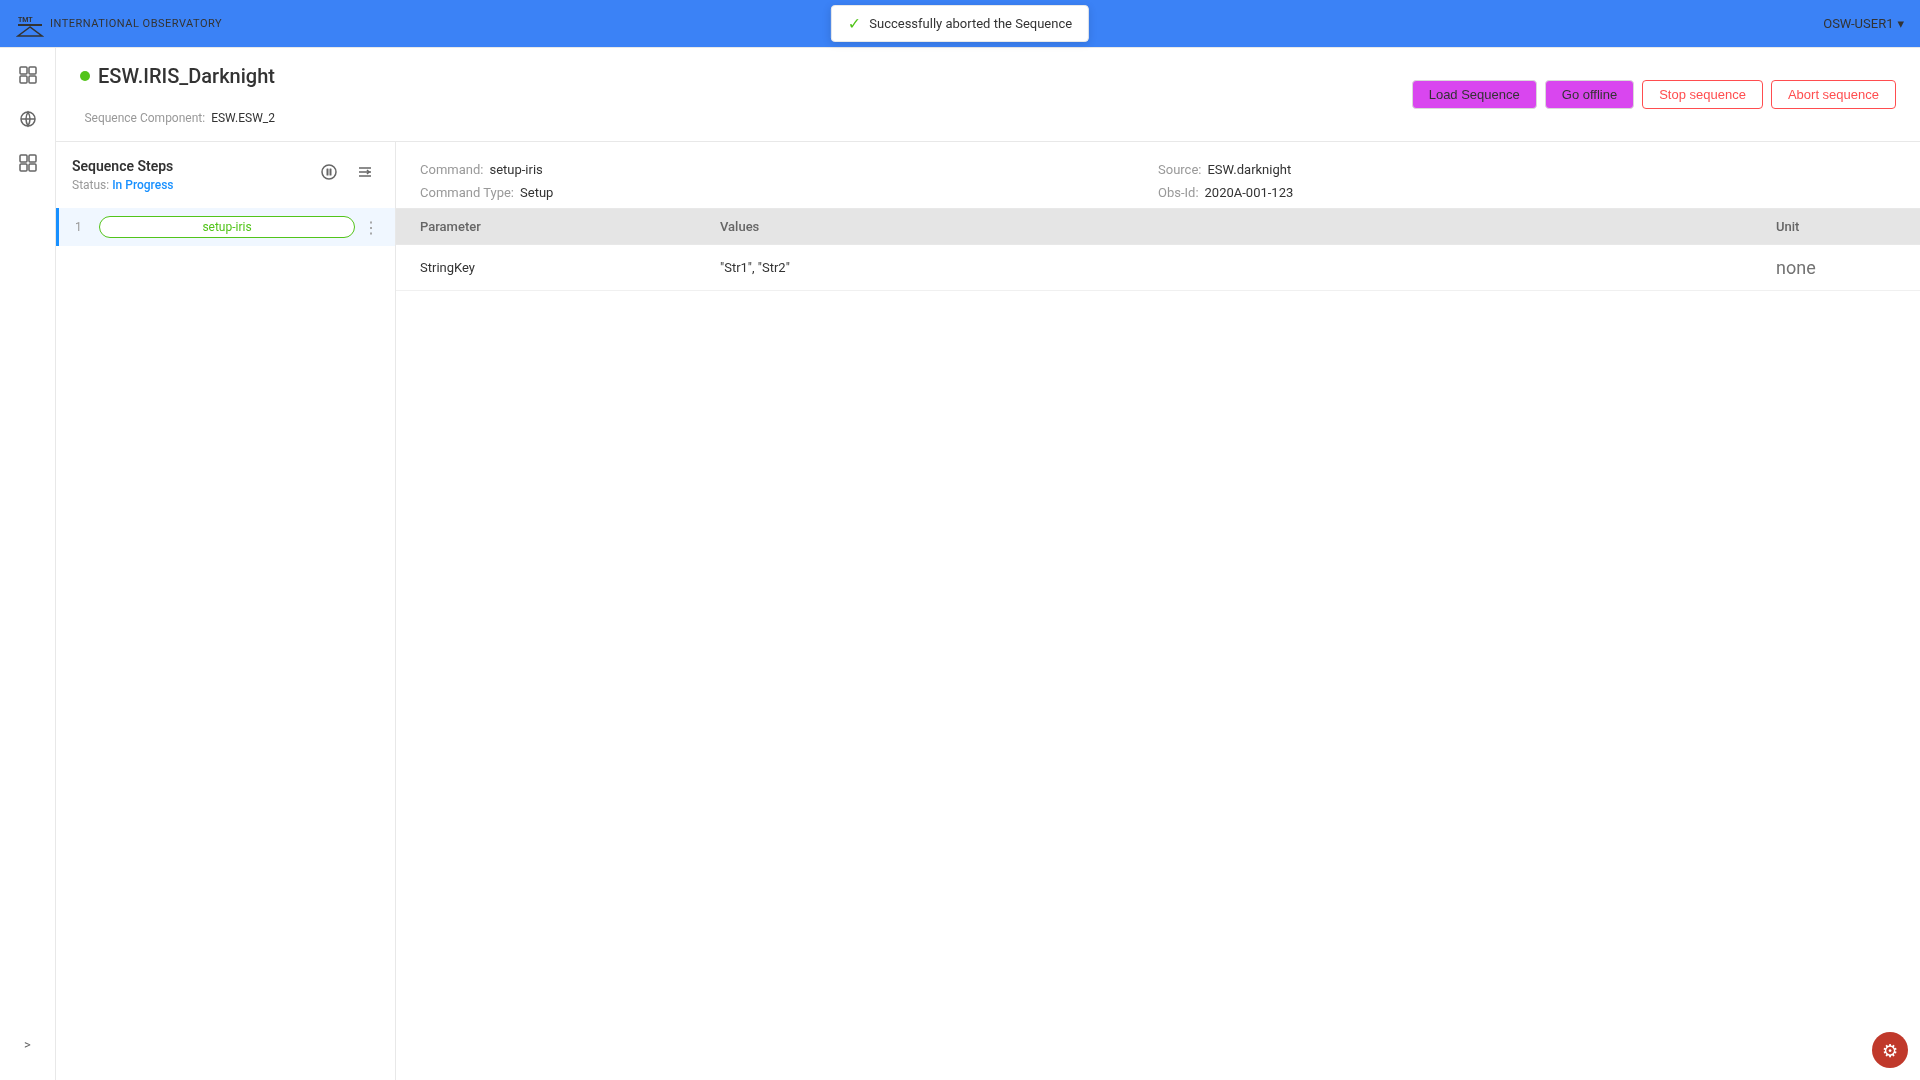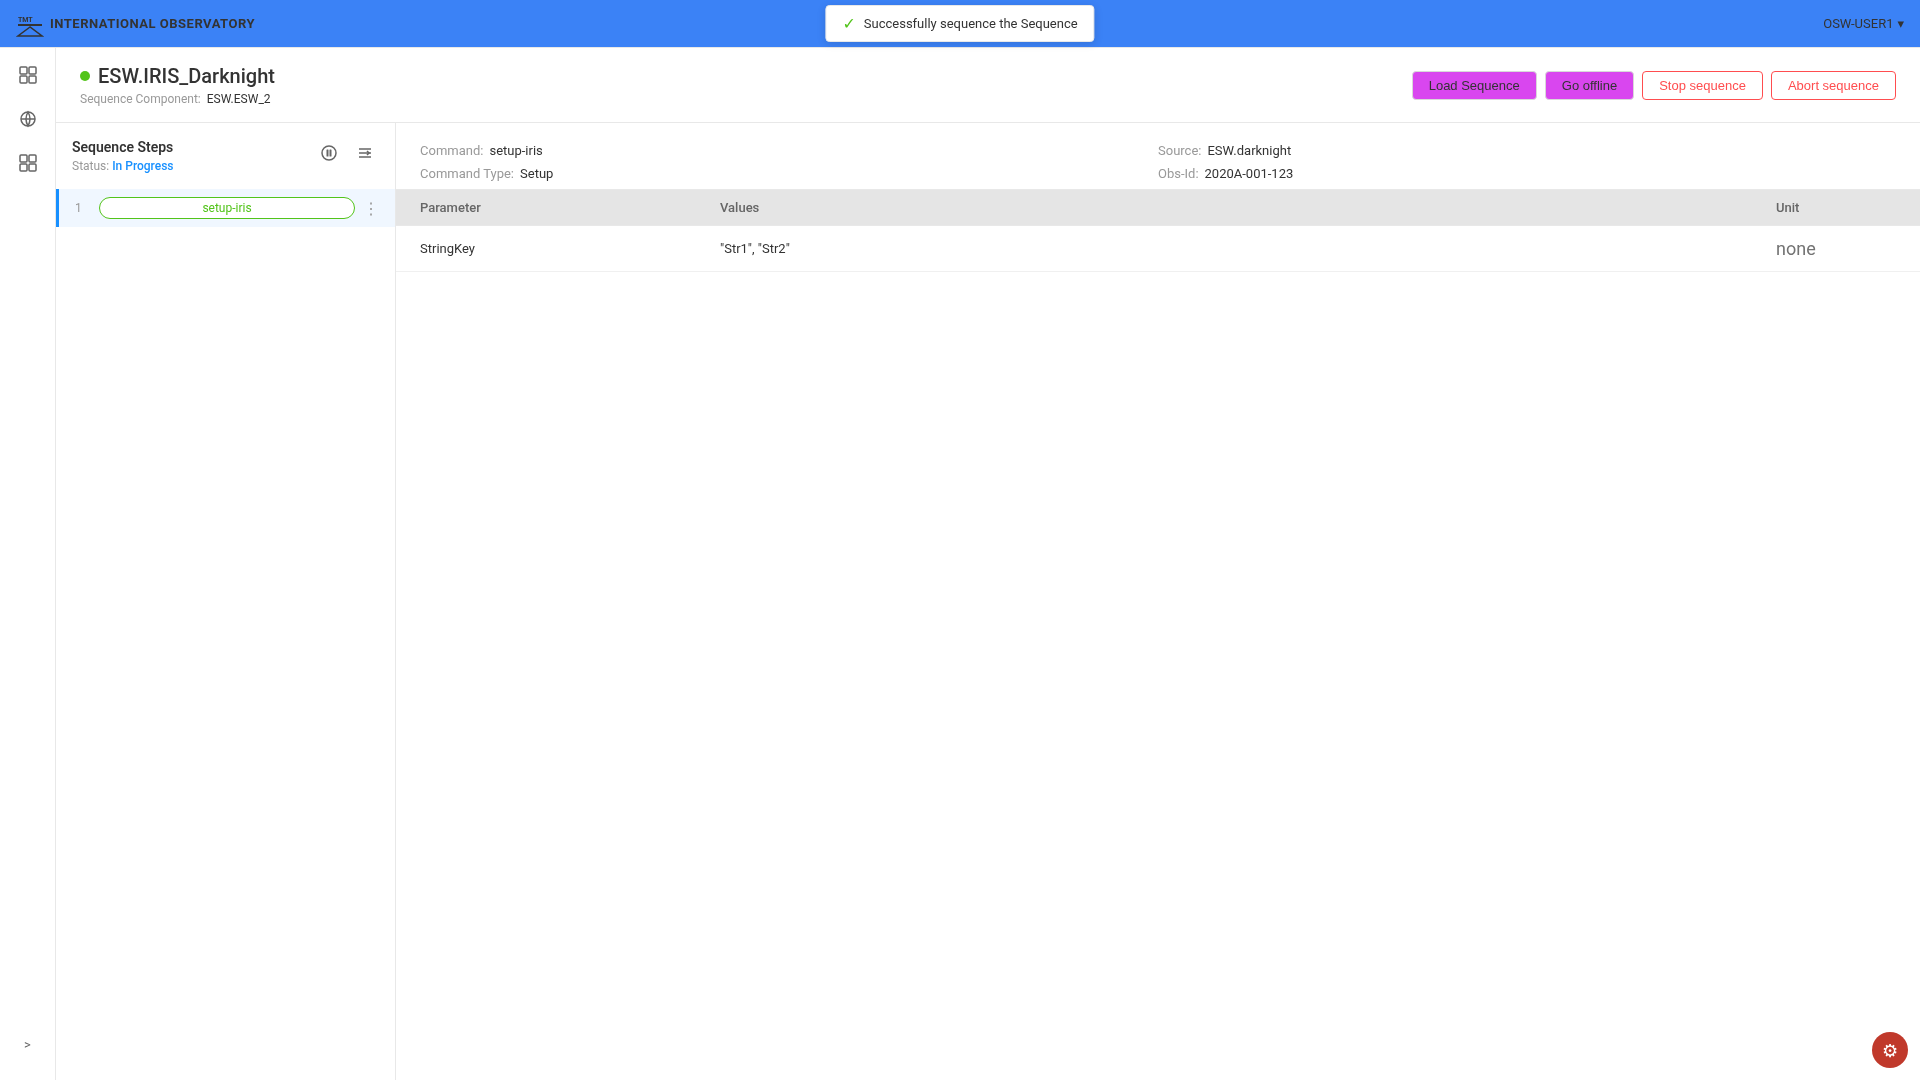--- a/index.html
+++ b/index.html
@@ -7,21 +7,21 @@
 
     
     .header {
       display: flex; align-items: center; justify-content: space-between;
       height: 48px; border-bottom: 1px solid #e8e8e8;
       padding: 0 16px; background: #3b82f6; position: relative;
     }
     .header-left { display: flex; align-items: center; gap: 8px; }
     .header-logo { display: flex; align-items: center; gap: 6px; }
     .tmt-icon { width: 28px; height: 28px; }
-    .header-title { font-size: 13px; font-weight: 700; color: #333; letter-spacing: 0.5px; }
+    .header-title { font-size: 11px; font-weight: 400; color: #333; letter-spacing: 0.5px; }
     .header-center {
       position: absolute; left: 50%; transform: translateX(-50%);
       display: flex; align-items: center;
     }
     .success-toast {
       display: flex; align-items: center; gap: 8px;
       background: #fff; border: 1px solid #e8e8e8; border-radius: 4px;
       padding: 8px 16px; box-shadow: 0 2px 8px rgba(0,0,0,0.12);
       font-size: 13px; color: #333;
     }
@@ -50,21 +50,21 @@
     }
 
     
     .content { flex: 1; display: flex; flex-direction: column; overflow: hidden; }
 
     
     .page-header {
       display: flex; align-items: center; justify-content: space-between;
       padding: 16px 24px; border-bottom: 1px solid #e8e8e8; background: #fff;
     }
-    .page-header-left { display: flex; flex-direction: column; gap: 4px; }
+    .page-header-left { display: flex; flex-direction: column; gap: 23px; align-items: flex-end; }
     .page-title-row { display: flex; align-items: center; gap: 8px; }
     .status-dot { width: 10px; height: 10px; border-radius: 50%; background: #52c41a; }
     .page-title { font-size: 20px; font-weight: 500; color: #333; }
     .sequence-component { font-size: 12px; color: #666; display: flex; gap: 6px; }
     .component-label { color: #999; }
     .component-value { color: #333; }
     .page-header-right { display: flex; align-items: center; gap: 8px; }
     .btn {
       padding: 6px 16px; border-radius: 4px; font-size: 13px; cursor: pointer;
       border: 1px solid #d9d9d9; background: #fff; color: #333;
@@ -141,21 +141,21 @@
         <text x="2" y="12" font-size="7" font-weight="bold" fill="#333">TMT</text>
         <rect x="2" y="14" width="24" height="2" fill="#333"></rect>
         <polygon points="14,17 2,26 26,26" fill="none" stroke="#333" stroke-width="1.5"></polygon>
       </svg>
       <span class="header-title">INTERNATIONAL OBSERVATORY</span>
     </div>
   </div>
   <div class="header-center">
     <div class="success-toast">
       <span class="success-icon">✓</span>
-      <span>Successfully sequence the Sequence</span>
+      <span>Successfully aborted the Sequence</span>
     </div>
   </div>
   <div class="header-right">
     <div class="user-menu">
       <span>OSW-USER1</span>
       <span>▾</span>
     </div>
   </div>
 </div>
 

